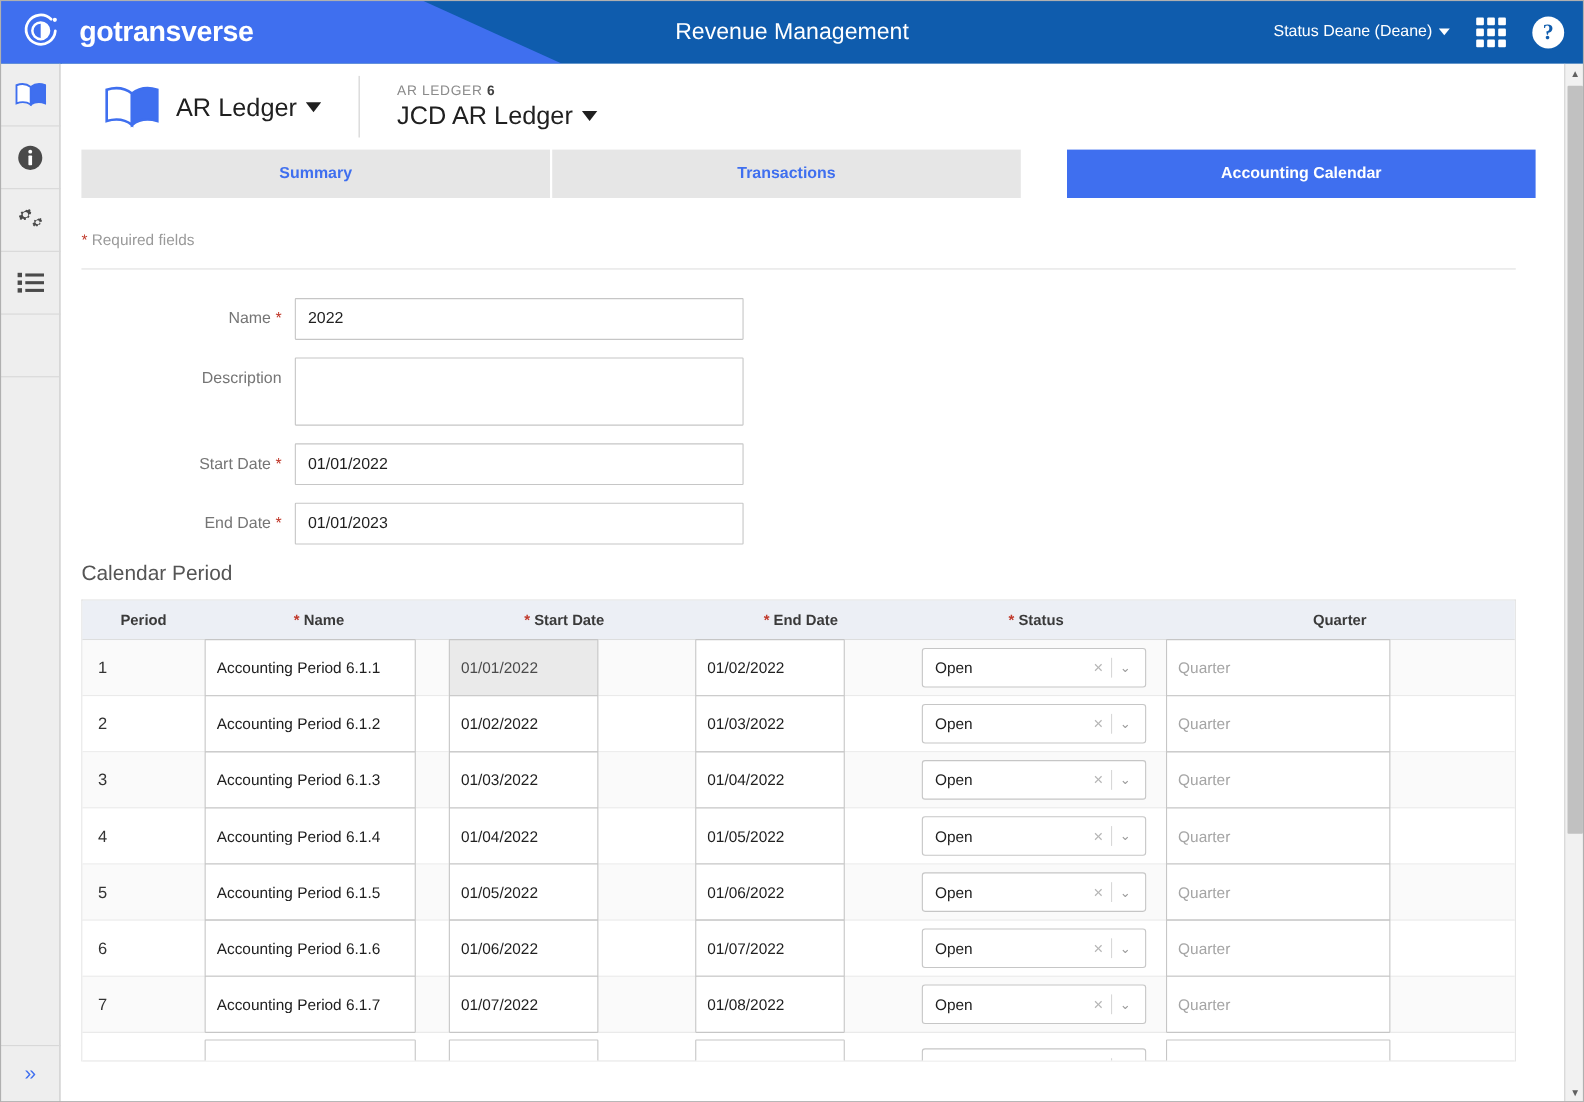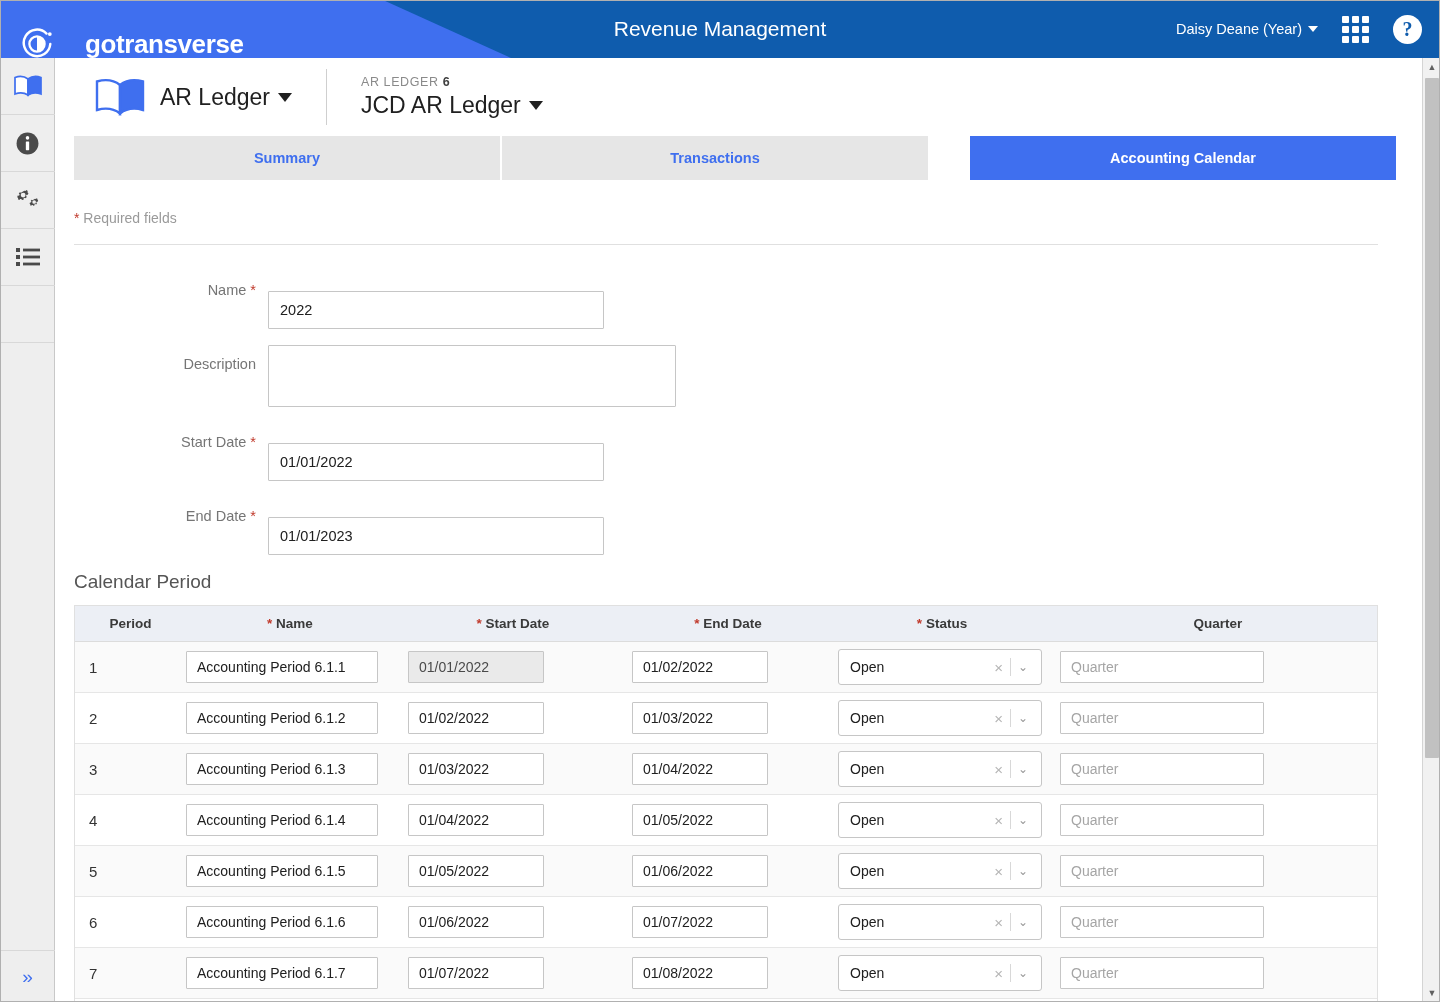--- a/index.html
+++ b/index.html
@@ -13,22 +13,22 @@
   .topbar {
     position: absolute; top: 0; left: 0; width: 1440px; height: 58px;
     background: #0f5cad; overflow: hidden;
   }
   .topbar-lightwedge {
     position: absolute; top: 0; left: 0; width: 520px; height: 58px;
     background: #3f6fef;
     clip-path: polygon(0 0, 383px 0, 511px 58px, 0 58px);
   }
   .brand {
-    position: absolute; left: 18px; top: 16px; height: 56px;
-    display: flex; align-items: center; gap: 29px; z-index: 4;
+    position: absolute; left: 18px; top: 0; height: 56px;
+    display: flex; align-items: center; gap: 16px; z-index: 4;
   }
   .brand-logo { width: 38px; height: 38px; display:block; }
   .brand-name {
     color: #ffffff; font-size: 26px; font-weight: bold;
     letter-spacing: -0.4px;
   }
   .app-title {
     position: absolute; left: 0; top: 0; width: 1440px; height: 58px;
     display: flex; align-items: center; justify-content: center;
     color: #ffffff; font-size: 21px; z-index: 3; pointer-events: none;
@@ -132,25 +132,24 @@
     margin: 18px 0 0 18px; width: 1304px; height: 1px; background: #e0e0e0;
   }
 
   .form-rows { margin-top: 26px; }
   .frow { display: flex; align-items: flex-start; margin-bottom: 16px; }
   .flabel {
     width: 212px; text-align: right; padding-right: 12px;
     font-size: 14.5px; color: #757575; line-height: 38px;
   }
   .finput {
-    width: 336px; height: 38px; border: 1px solid #c6c6c6;
+    width: 408px; height: 38px; border: 1px solid #c6c6c6;
     padding: 0 11px; font-size: 14.5px; color: #202020;
     font-family: "Liberation Sans", sans-serif; background: #fff;
     border-radius: 1px;
-    margin-top: 20px;
   }
   .ftextarea {
     width: 408px; height: 62px; border: 1px solid #c6c6c6;
     padding: 7px 11px; font-size: 14.5px; color: #202020;
     font-family: "Liberation Sans", sans-serif; resize: none;
     border-radius: 1px;
   }
 
   
   .ap-title {
@@ -178,21 +177,21 @@
     display: flex; align-items: center; height: 51px;
     border-bottom: 1px solid #e6e6e6; background: #ffffff;
   }
   .trow.alt { background: #fafafa; }
   .trow.clipped { height: 26px; overflow: hidden; align-items: flex-start; }
   .td { padding-left: 14px; display: flex; align-items: center; }
   .trow.clipped .td { height: 51px; margin-top: 6px; }
   .period-num { font-size: 15px; color: #333333; }
 
   .cell-input {
-    height: 32px; border: 1px solid #c6c6c6; background: #ffffff;
+    height: 52px; border: 1px solid #c6c6c6; background: #ffffff;
     padding: 10px 10px; font-size: 14px; color: #202020;
     font-family: "Liberation Sans", sans-serif; border-radius: 1px;
   }
   .cell-input.disabled { background: #eaeaea; color: #4a4a4a; }
   .cell-input::placeholder { color: #a5a5a5; }
   .w-name { width: 192px; }
   .w-date { width: 136px; }
   .w-qtr  { width: 204px; }
 
   .select-wrap {
@@ -243,21 +242,21 @@
       <path d="M20 12 A8 8 0 0 1 20 28 Z" fill="#ffffff"></path>
       <circle cx="33.5" cy="9.5" r="2" fill="#ffffff"></circle>
     </svg>
     <span class="brand-name">gotransverse</span>
   </div>
 
   <div class="app-title">Revenue Management</div>
 
   <div class="topbar-right">
     <div class="user-menu">
-      <span>Daisy Deane (Year)</span>
+      <span>Status Deane (Deane)</span>
       <span class="caret-down"></span>
     </div>
     <div class="grid-icon">
       <i></i>
         <i></i>
         <i></i>
         <i></i>
         <i></i>
         <i></i>
         <i></i>

